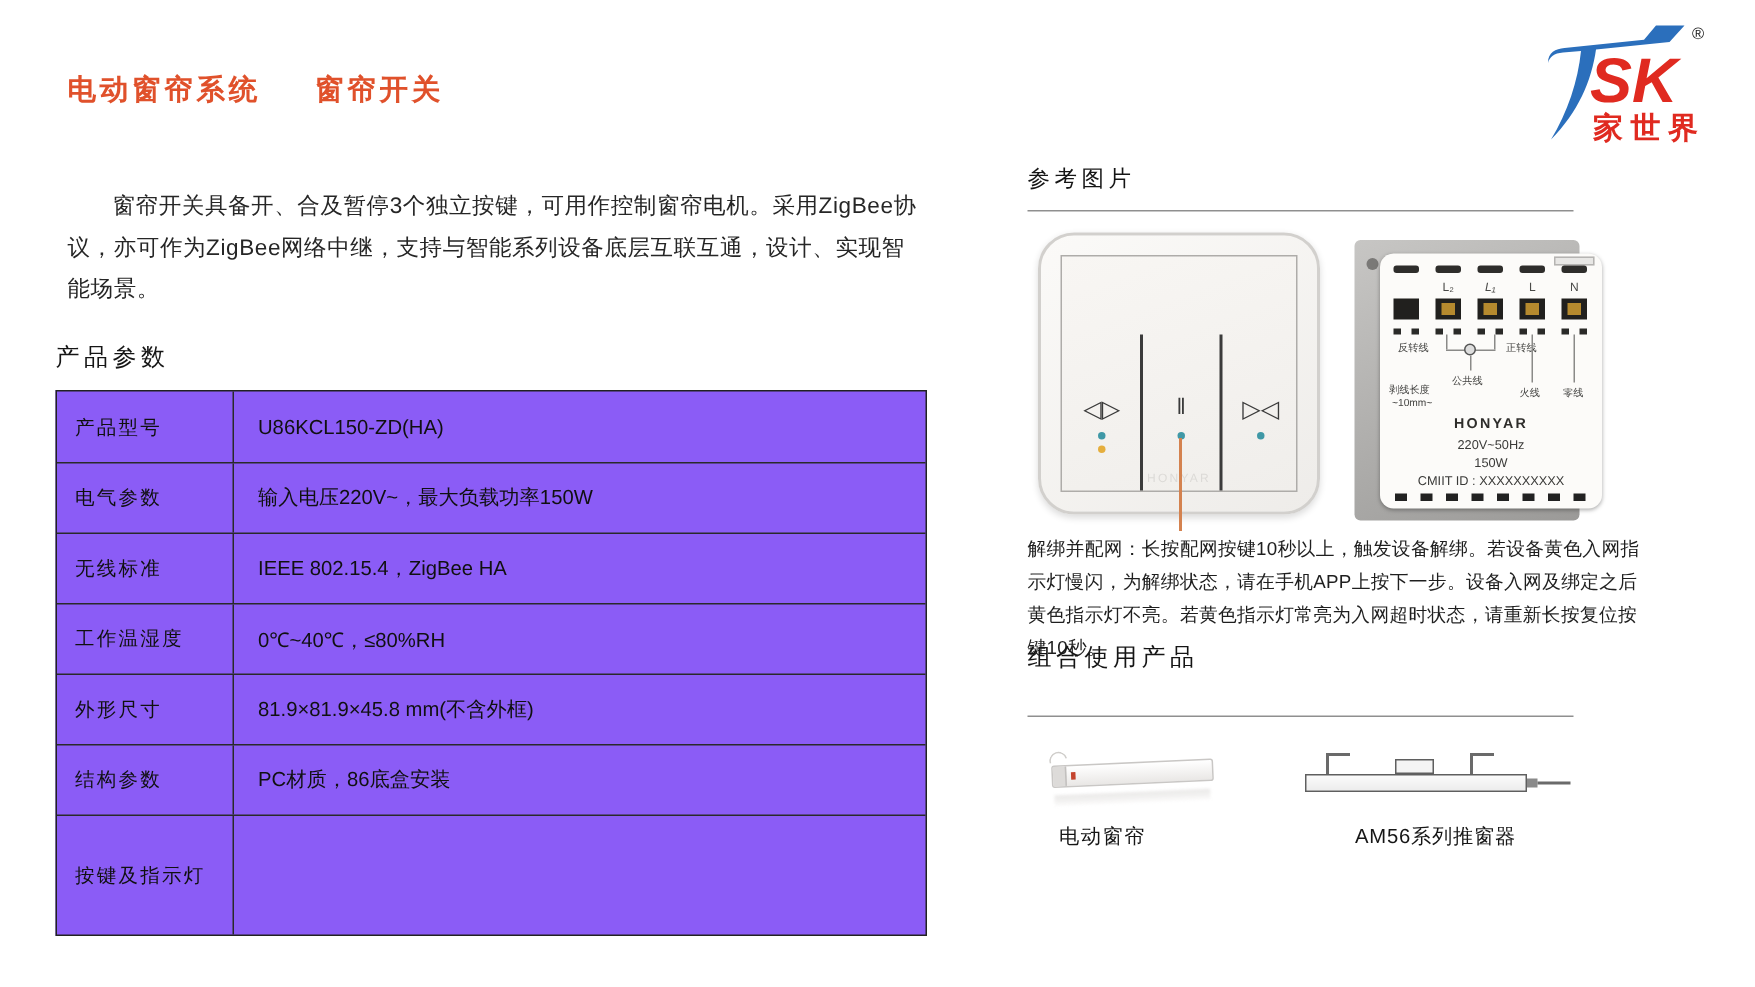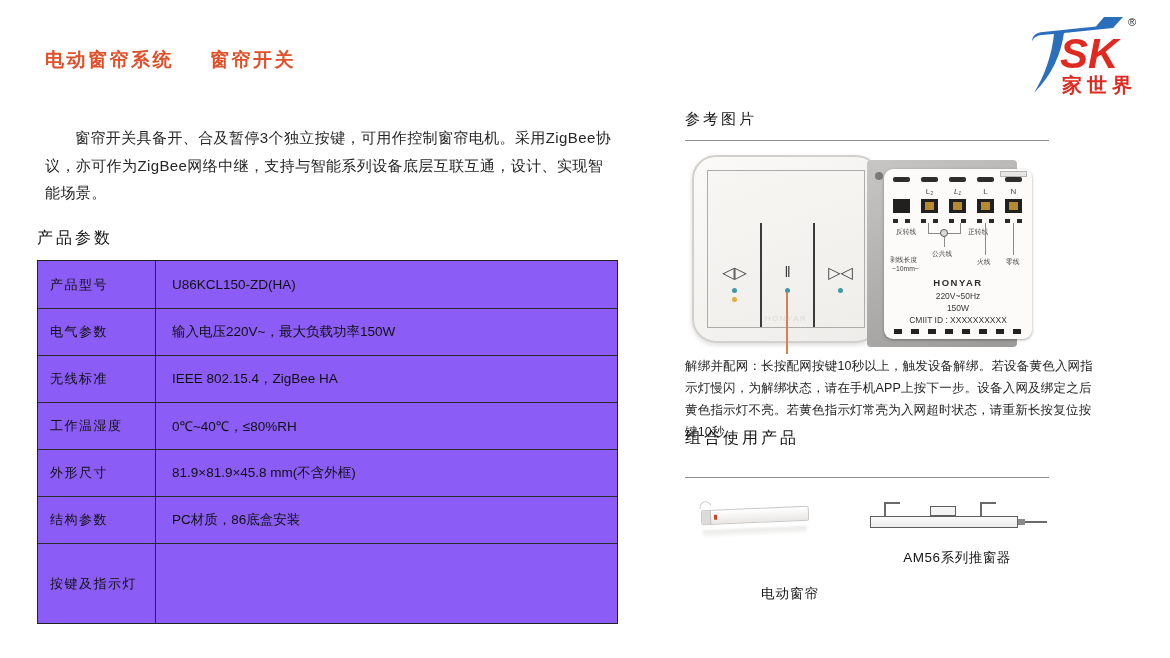--- a/index.html
+++ b/index.html
@@ -51,21 +51,21 @@
   .sf-icon.i1{left:0;} .sf-icon.i2{left:53px; font-size:15px;} .sf-icon.i3{left:106px;}
   .sf-dot{position:absolute; width:5px; height:5px; border-radius:50%;}
   .dot-teal{background:var(--indicator-teal);}
   .dot-amber{background:var(--indicator-amber);}
   .sf-dot.p1{left:24px; top:117px;} .sf-dot.p1b{left:24px; top:126px;}
   .sf-dot.p2{left:77px; top:117px;} .sf-dot.p3{left:130px; top:117px;}
   .sf-brand{position:absolute; bottom:4px; width:100%; text-align:center; font-size:8px;
             color:#dcdad7; letter-spacing:1.5px;}
 
   
-  .sw-back{position:absolute; left:867px; top:160px; width:150px; height:187px;padding-left:27px;}
+  .sw-back{position:absolute; left:903px; top:160px; width:150px; height:187px;padding-left:27px;}
   .bs-plate{position:absolute; inset:0; background:linear-gradient(155deg,#c7c6c4,#9b9a98); border-radius:4px;}
   .bs-screw{position:absolute; width:8px; height:8px; border-radius:50%; background:#7a7977;}
   .bs-screw.s1{left:8px; top:12px;} .bs-screw.s2{right:5px; top:96px;}
   .bs-body{position:absolute; left:17px; top:9px; width:148px; height:170px; background:#fcfbf9;
            border-radius:9px; box-shadow:0 1px 3px rgba(0,0,0,.35);}
   .bs-sticker{position:absolute; right:5px; top:2px; width:27px; height:6px; background:#e8e7e5;
               border:1px solid #b5b4b2;}
   .bs-slot{position:absolute; top:8px; width:17px; height:5px; background:#2e2d2b; border-radius:2px;}
   .bs-term{position:absolute; top:30px; width:17px; height:14px; background:#21201e;}
   .bs-gold{width:9px; height:8px; background:#b68a2e; margin:3px auto 0;}
@@ -93,21 +93,21 @@
   .c1-bar{position:absolute; left:4px; top:14px; width:108px; height:15px;
           background:linear-gradient(#ffffff,#e9e7e5); border:1px solid #c9c7c5; border-radius:2px;
           transform:rotate(-2.5deg);}
   .c1-cap{position:absolute; left:0; top:0; width:9px; height:100%; background:#dddbd9; border-right:1px solid #c2c0be;}
   .c1-mark{position:absolute; left:12px; top:4px; width:3px; height:5px; background:#c4442e;}
   .c1-wire{position:absolute; left:-2px; top:-10px; width:12px; height:12px; border:1px solid #cfcdca;
            border-radius:50%; border-bottom-color:transparent; border-right-color:transparent; transform:rotate(30deg);}
   .c1-refl{position:absolute; left:6px; top:34px; width:104px; height:7px; opacity:.55;
            background:linear-gradient(#d8d6d4,#f6f5f4); filter:blur(1px); transform:rotate(-2.5deg);}
   .combo-label{position:absolute; top:549px; text-align:center; font-size:13.5px; color:#161616; letter-spacing:1px;}
-  .cl1{left:731px; width:118px;margin-top:36px;}
+  .cl1{left:676px; width:118px;}
   .cl2{left:868px; width:178px; font-weight:400; letter-spacing:0.5px;}
   .combo2{position:absolute; left:868px; top:494px; width:178px; height:52px;}
   .c2-bar{position:absolute; left:2px; top:22px; width:148px; height:12px; border:1px solid #5f5f5f;
           background:linear-gradient(#fbfbfb,#ececec);}
   .c2-brk{position:absolute; width:16px; height:14px; border-left:2px solid #6a6a6a; border-top:2px solid #6a6a6a; top:8px;}
   .c2-brk.b1{left:16px;} .c2-brk.b2{left:112px;}
   .c2-box{position:absolute; left:62px; top:12px; width:26px; height:10px; border:1px solid #5f5f5f; background:#f4f4f4;}
   .c2-plug{position:absolute; left:150px; top:25px; width:7px; height:6px; background:#8a8a8a;}
   .c2-cable{position:absolute; left:157px; top:27px; width:22px; height:2px; background:#6a6a6a;}
 </style>

